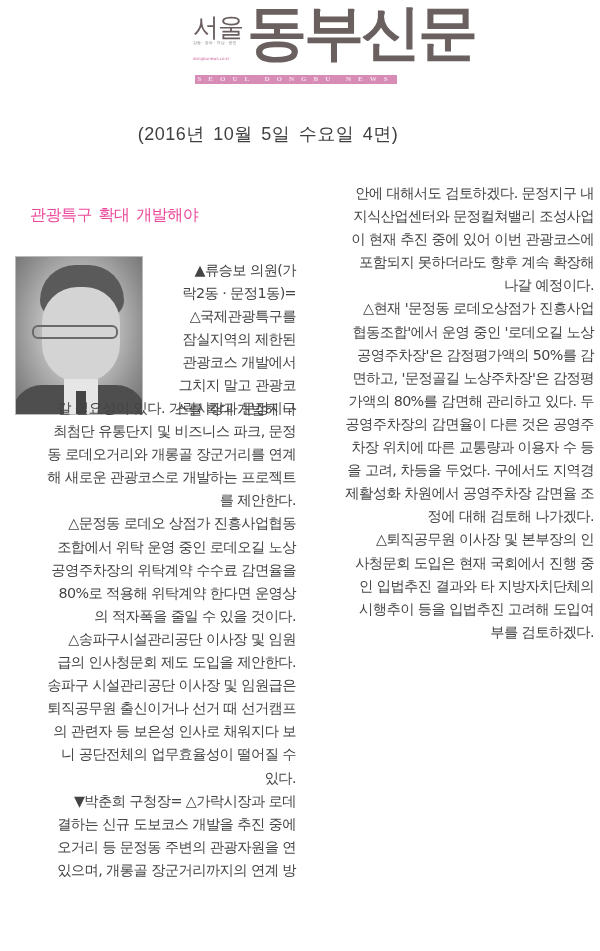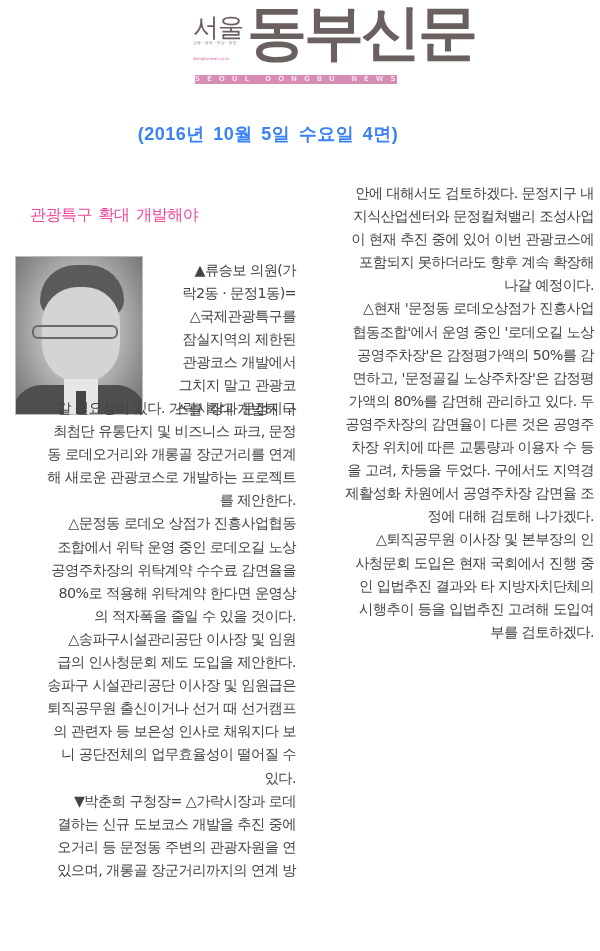--- a/index.html
+++ b/index.html
@@ -61,33 +61,35 @@
       left: 195px;
       top: 75px;
       width: 202px;
       height: 9px;
       background: #d78cb6;
       color: #f4dbe9;
       font-size: 7px;
       line-height: 9px;
       font-weight: bold;
       letter-spacing: 7px;
+      text-align: center;
       white-space: nowrap;
       overflow: hidden;
+      font-family: Liberation Serif, serif;
     }
     .dateline {
       position: absolute;
       left: 0;
       top: 122px;
       width: 536px;
       text-align: center;
       font-family: "Liberation Sans", sans-serif;
-      font-weight: bold;
+      font-weight: normal;
       font-size: 18px;
-      color: #3b82f6;
+      color: #404040;
       letter-spacing: 0.5px;
       word-spacing: 3px;
     }
     .headline {
       position: absolute;
       left: 30px;
       top: 205px;
       font-size: 16px;
       color: #ec4899;
       letter-spacing: -0.5px;

